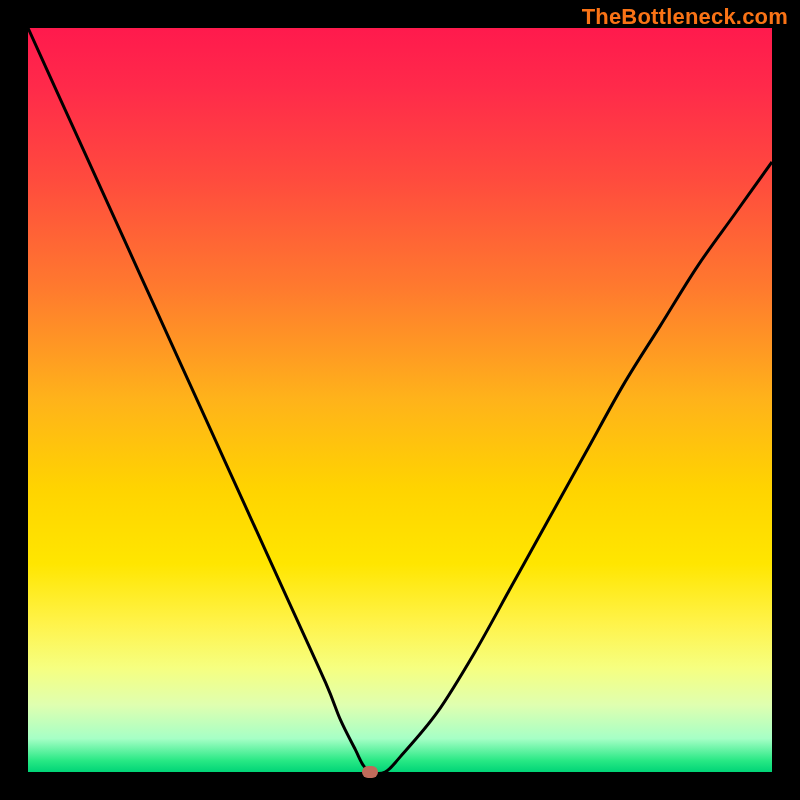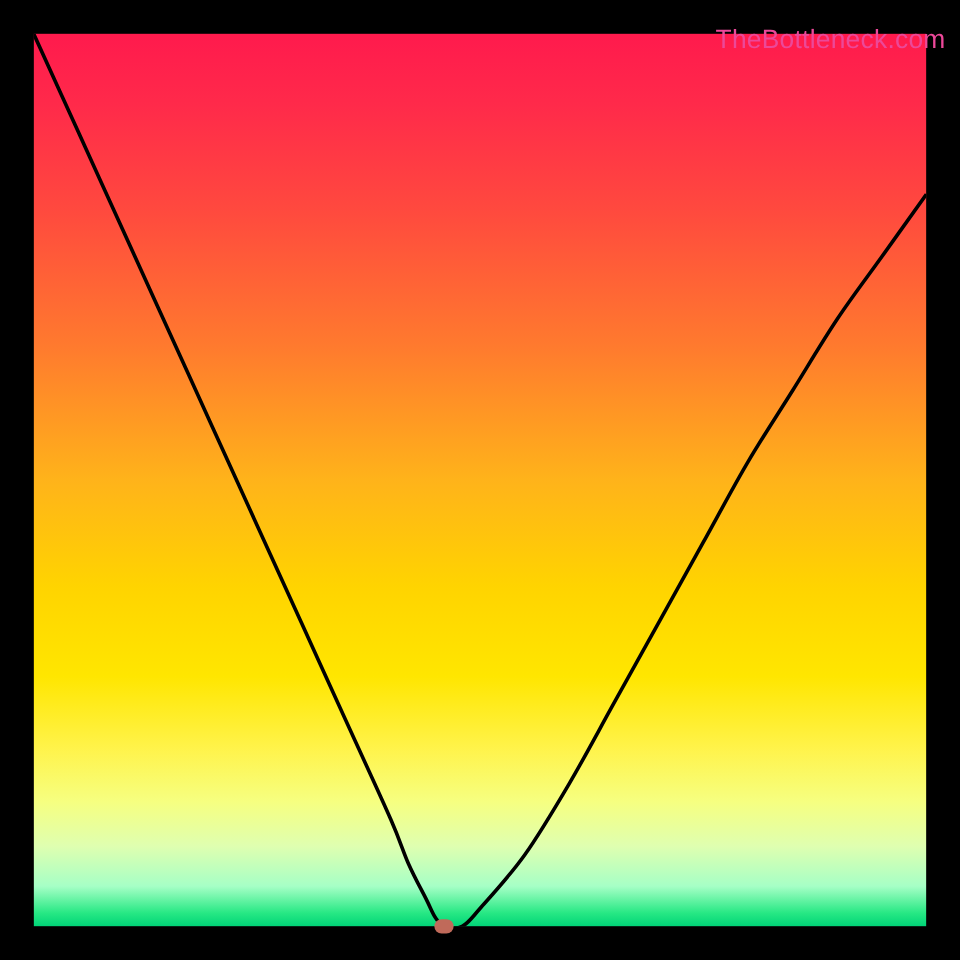--- a/index.html
+++ b/index.html
@@ -14,26 +14,25 @@
   .frame {
     position: relative;
     width: 800px;
     height: 800px;
     background: #000;
   }
   .watermark {
     position: absolute;
     top: 4px;
     right: 12px;
-    color: #ec4899;
+    color: #f97316;
     font-size: 22px;
-    font-weight: 400;
+    font-weight: 700;
     letter-spacing: 0.2px;
     z-index: 10;
-    margin-top: 16px;
   }
   .plot {
     position: absolute;
     left: 28px;
     top: 28px;
     width: 744px;
     height: 744px;
   }
   .gradient {
     position: absolute;

